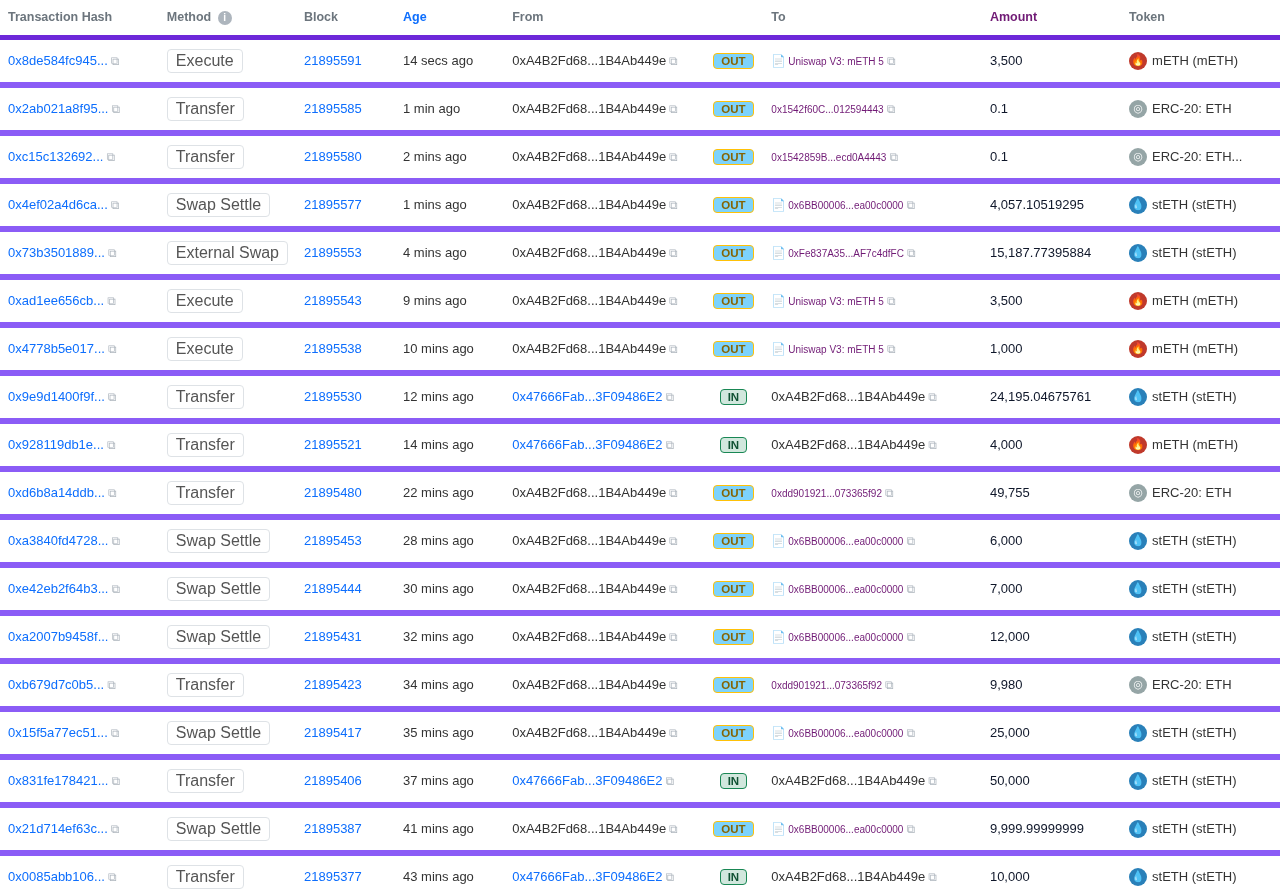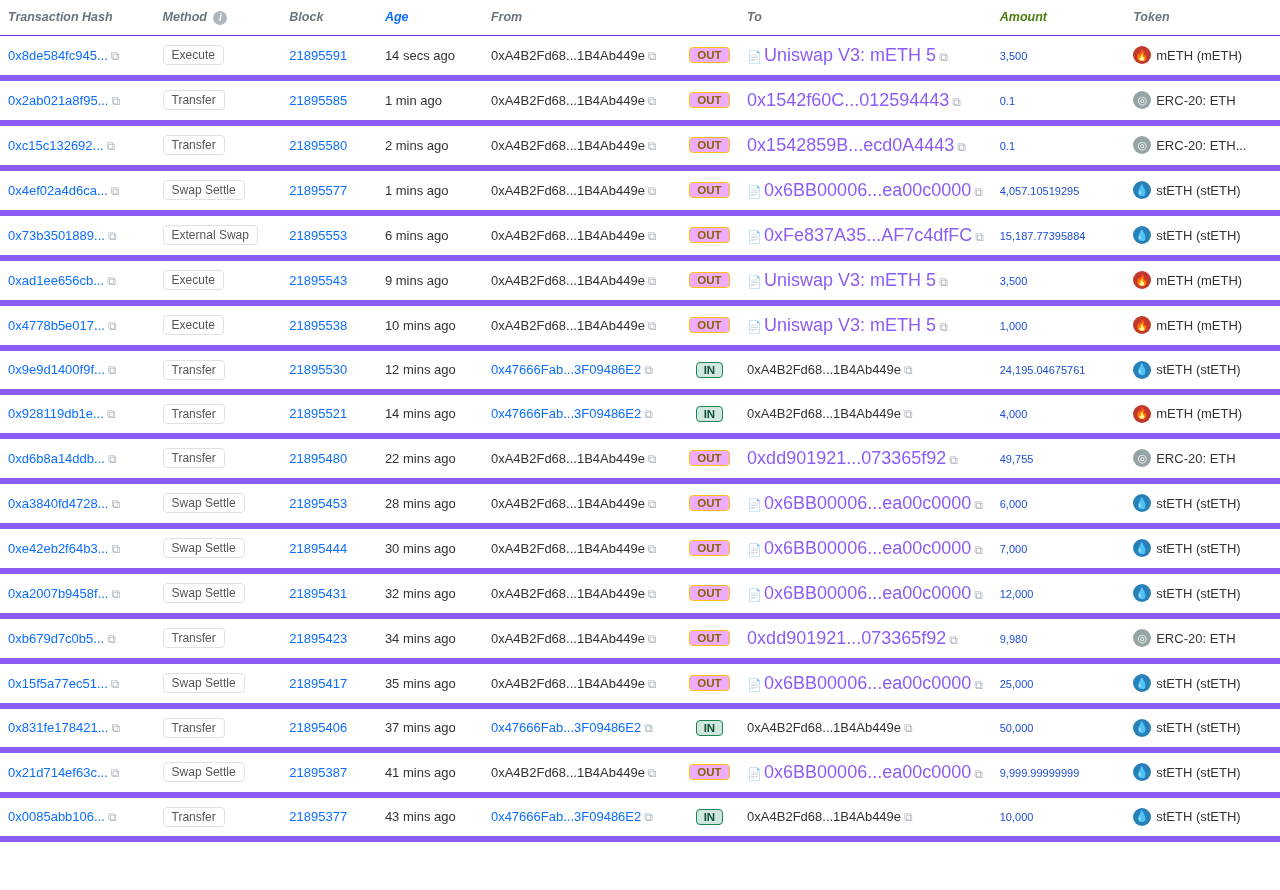--- a/index.html
+++ b/index.html
@@ -11,22 +11,21 @@
     }
     .table-container {
       width: 1280px;
       overflow-x: auto;
     }
     table {
       width: 100%;
       border-collapse: collapse;
     }
     thead tr {
-      border-bottom: 1px solid #6d28d9;
-      font-style: italic;
+      border-bottom: 5px solid #6d28d9;
     }
     th {
       padding: 10px 8px;
       text-align: left;
       font-weight: 600;
       color: #6c757d;
       font-size: 12.5px;
       white-space: nowrap;
     }
     th .info-icon {
@@ -60,21 +59,21 @@
       cursor: pointer;
       color: #adb5bd;
       margin-left: 3px;
       font-size: 12px;
     }
     .method-badge {
       display: inline-block;
       padding: 2px 8px;
       border: 1px solid #dee2e6;
       border-radius: 4px;
-      font-size: 12px;
+      font-size: 16px;
       color: #555;
       background: #fff;
       white-space: nowrap;
     }
     .block-link {
       color: #0d6efd;
       text-decoration: none;
     }
     .age-text {
       color: #333;
@@ -84,47 +83,47 @@
       font-size: 13px;
     }
     .direction-badge {
       display: inline-block;
       padding: 1px 7px;
       border-radius: 4px;
       font-size: 11.5px;
       font-weight: 600;
     }
     .direction-out {
-      background: #f0abfc;
+      background: #7dd3fc;
       color: #856404;
       border: 1px solid #ffc107;
     }
     .direction-in {
       background: #d1e7dd;
       color: #0f5132;
       border: 1px solid #198754;
     }
     .to-addr {
-      color: #8b5cf6;
+      color: #701a75;
       text-decoration: none;
-      font-size: 18px;
+      font-size: 10px;
     }
     .to-plain {
       color: #333;
       font-size: 13px;
     }
     .contract-icon {
       display: inline-block;
       color: #6c757d;
       margin-right: 2px;
       font-size: 12px;
     }
     .amount-val {
-      color: #1d4ed8;
-      font-size: 11px;
+      color: #0f172a;
+      font-size: 13px;
     }
     .token-cell {
       display: flex;
       align-items: center;
       gap: 5px;
     }
     .token-icon {
       width: 18px;
       height: 18px;
       border-radius: 50%;
@@ -158,21 +157,21 @@
   <table>
     <thead>
       <tr>
         <th class="col-txhash">Transaction Hash</th>
         <th class="col-method">Method <span class="info-icon">i</span></th>
         <th class="col-block">Block</th>
         <th class="col-age" style="color:#0d6efd;cursor:pointer;">Age</th>
         <th class="col-from">From</th>
         <th class="col-dir"></th>
         <th class="col-to">To</th>
-        <th class="col-amount" style="color:#4d7c0f;">Amount</th>
+        <th class="col-amount" style="color:#701a75;">Amount</th>
         <th class="col-token">Token</th>
       </tr>
     </thead>
     <tbody id="table-body">
     <tr>
           <td class="col-txhash"><a class="tx-hash" href="#">0x8de584fc945...</a><span class="copy-icon">⧉</span></td>
           <td class="col-method"><span class="method-badge">Execute</span></td>
           <td class="col-block"><a class="block-link" href="#">21895591</a></td>
           <td class="col-age"><span class="age-text">14 secs ago</span></td>
           <td class="col-from"><span class="from-addr">0xA4B2Fd68...1B4Ab449e</span><span class="copy-icon">⧉</span></td>
@@ -231,21 +230,21 @@
             <div class="token-cell">
     <span class="token-icon token-icon-steth" style="background:#2980b9">💧</span>
     <span class="token-name">stETH (stETH)</span>
   </div>
           </td>
         </tr>
         <tr>
           <td class="col-txhash"><a class="tx-hash" href="#">0x73b3501889...</a><span class="copy-icon">⧉</span></td>
           <td class="col-method"><span class="method-badge">External Swap</span></td>
           <td class="col-block"><a class="block-link" href="#">21895553</a></td>
-          <td class="col-age"><span class="age-text">6 mins ago</span></td>
+          <td class="col-age"><span class="age-text">4 mins ago</span></td>
           <td class="col-from"><span class="from-addr">0xA4B2Fd68...1B4Ab449e</span><span class="copy-icon">⧉</span></td>
           <td class="col-dir" style="text-align: center;"><span class="direction-badge direction-out">OUT</span></td>
           <td class="col-to"><span class="contract-icon">📄</span><a class="to-addr" href="#">0xFe837A35...AF7c4dfFC</a><span class="copy-icon">⧉</span></td>
           <td class="col-amount"><span class="amount-val">15,187.77395884</span></td>
           <td class="col-token">
             <div class="token-cell">
     <span class="token-icon token-icon-steth" style="background:#2980b9">💧</span>
     <span class="token-name">stETH (stETH)</span>
   </div>
           </td>

